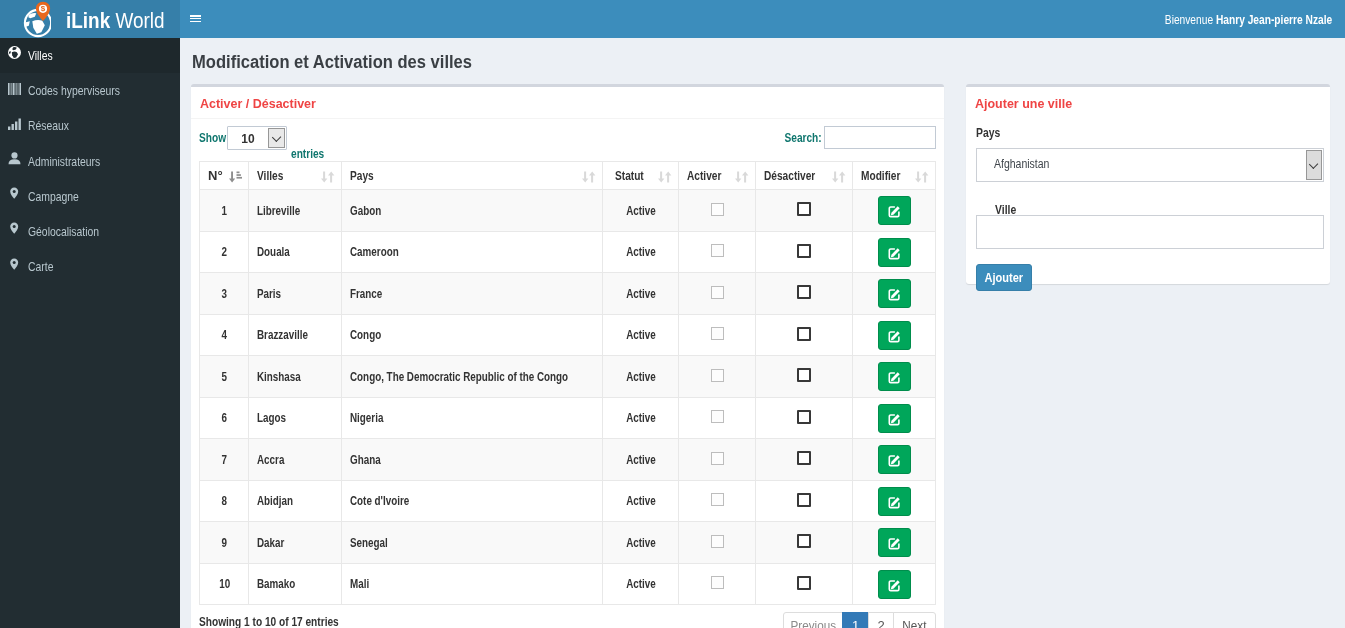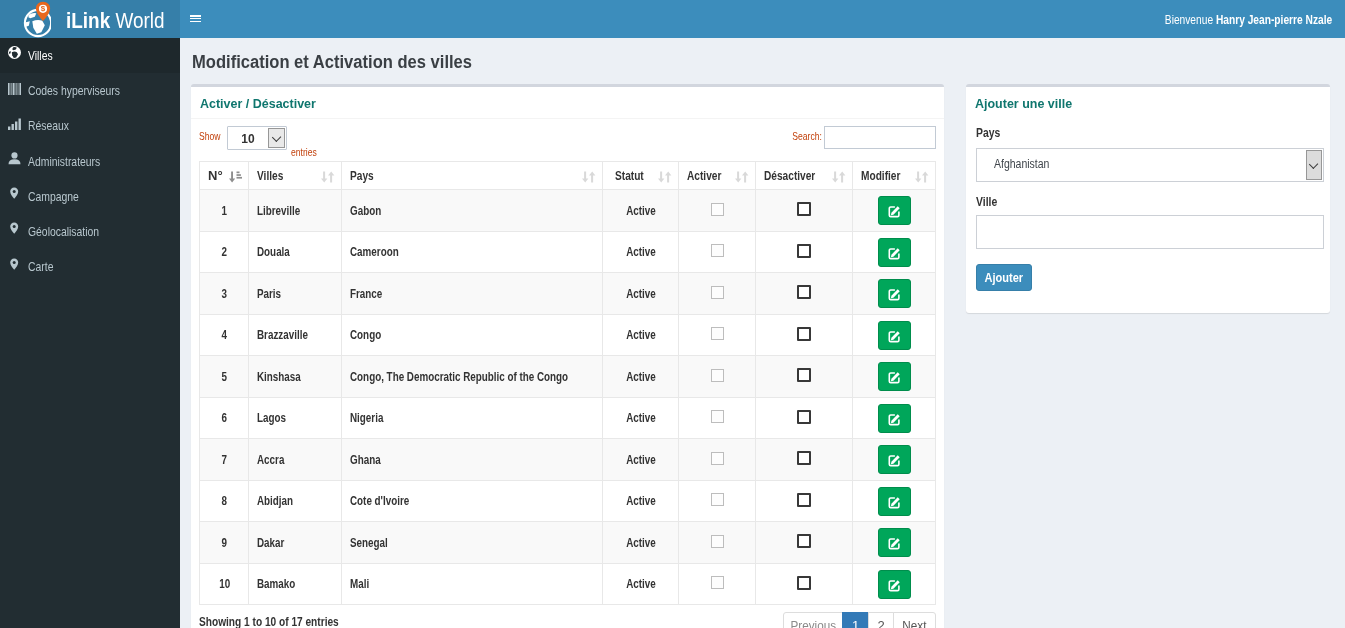--- a/index.html
+++ b/index.html
@@ -23,27 +23,27 @@
 .sidebar { position:absolute; left:0; top:38px; width:180px; height:590px; background:#222d32; }
 .menu a { display:block; height:35.2px; line-height:35.2px; color:#b8c7ce; text-decoration:none; font-size:13px; padding-left:8px; white-space:nowrap; }
 .menu a.active { background:#1e282c; color:#fff; }
 .menu .mi { display:inline-block; width:20px; vertical-align:middle; margin-top:-3px; }
 
 
 h1.pagetitle { position:absolute; left:192px; top:52px; font-size:18px; font-weight:bold; color:#3a3f44; }
 
 .box { position:absolute; background:#fff; border-radius:3px; border-top:3px solid #d2d6de; box-shadow:0 1px 1px rgba(0,0,0,0.1); }
 .box-left { left:191px; top:84px; width:753px; height:600px; }
-.box-right { left:966px; top:84px; width:364px; height:229px; }
-.box-title { font-size:13.5px; font-weight:bold; color:#0f766e; padding:9px 10px 7px 9px; }
+.box-right { left:966px; top:84px; width:364px; height:200px; }
+.box-title { font-size:13.5px; font-weight:bold; color:#ef4444; padding:9px 10px 7px 9px; }
 .hdr-border { border-bottom:1px solid #f4f4f4; }
 
 
 .dt-top { position:absolute; left:8px; right:8px; top:39px; height:24px; }
-.lbl { font-weight:normal; font-size:11px; color:#c2410c; }
+.lbl { font-weight:bold; font-size:13px; color:#0f766e; }
 .show-lbl { position:absolute; left:0; top:4px; }
 .sel-len { position:absolute; left:28px; top:0px; width:60px; height:24px; border:1px solid #c2cad4; background:#fff; border-radius:1px; }
 .sel-len .val { position:absolute; left:0; right:18px; top:5px; text-align:center; font-size:12px; font-weight:bold; color:#333;}
 .sel-arrowbox { position:absolute; top:1px; bottom:1px; right:1px; width:17px; background:#e9e9e9; border:1px solid #979797; }
 .chev { position:absolute; left:50%; top:50%; width:6.5px; height:6.5px; margin:-4.5px 0 0 -4px; border-left:1.6px solid #3a3a3a; border-bottom:1.6px solid #3a3a3a; transform:rotate(-45deg) scale(1,0.9); }
 .entries-lbl { position:absolute; left:92px; top:4px;margin-top:16px; }
 .search-lbl { position:absolute; right:114px; top:4px; }
 .search-inp { position:absolute; right:0; top:0; width:112px; height:23px; border:1px solid #c2cad4; background:#fff; }
 
 
@@ -389,16 +389,16 @@
 
 <div class="box box-right">
   <div class="box-title"><span class="sx" style="transform:scaleX(0.925)">Ajouter une ville</span></div>
   <div class="frm-lbl" style="top:38px;"><span class="sx" style="transform:scaleX(0.8)">Pays</span></div>
   <div class="ctl sel-pays" style="top:61px;">
       <span class="val"><span class="sx" style="transform:scaleX(0.875)">Afghanistan</span></span>
       <span class="sel-arrowbox">
         <span class="chev"></span>
       </span>
     </div>
-  <div class="frm-lbl" style="top:107px;"><span class="sx" style="transform:scaleX(0.8)">Ville</span></div>
+  <div class="frm-lbl" style="top:115px;margin-left:19px;"><span class="sx" style="transform:scaleX(0.8)">Ville</span></div>
   <div class="ctl" style="top:128px;"></div>
   <div class="btn-add"><span class="sxc" style="transform:scaleX(0.85)">Ajouter</span></div>
 </div>
 
 </body></html>

